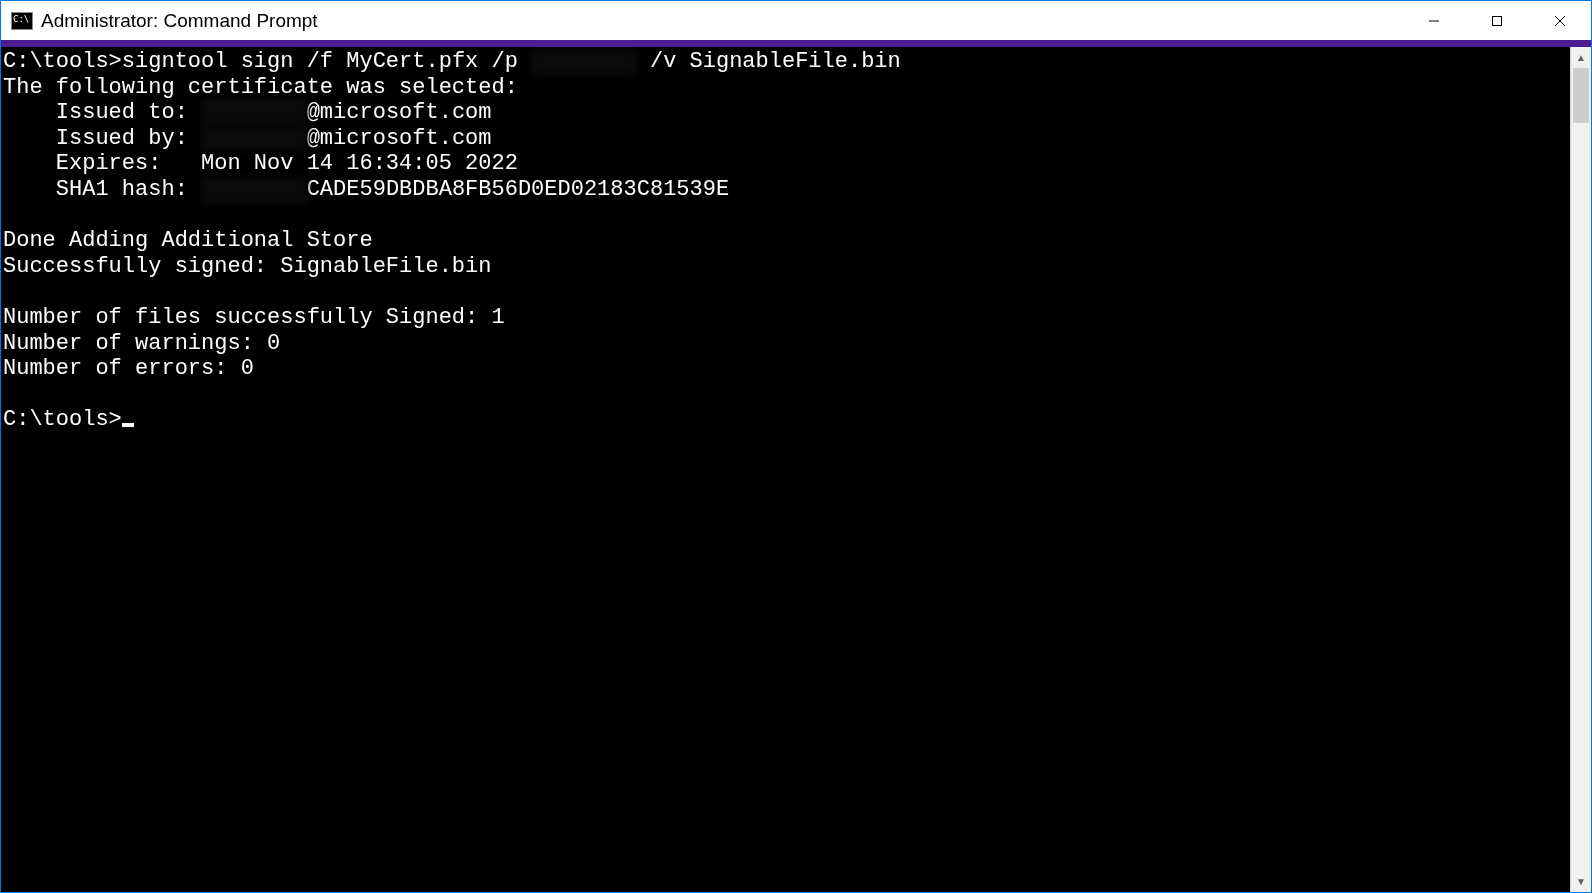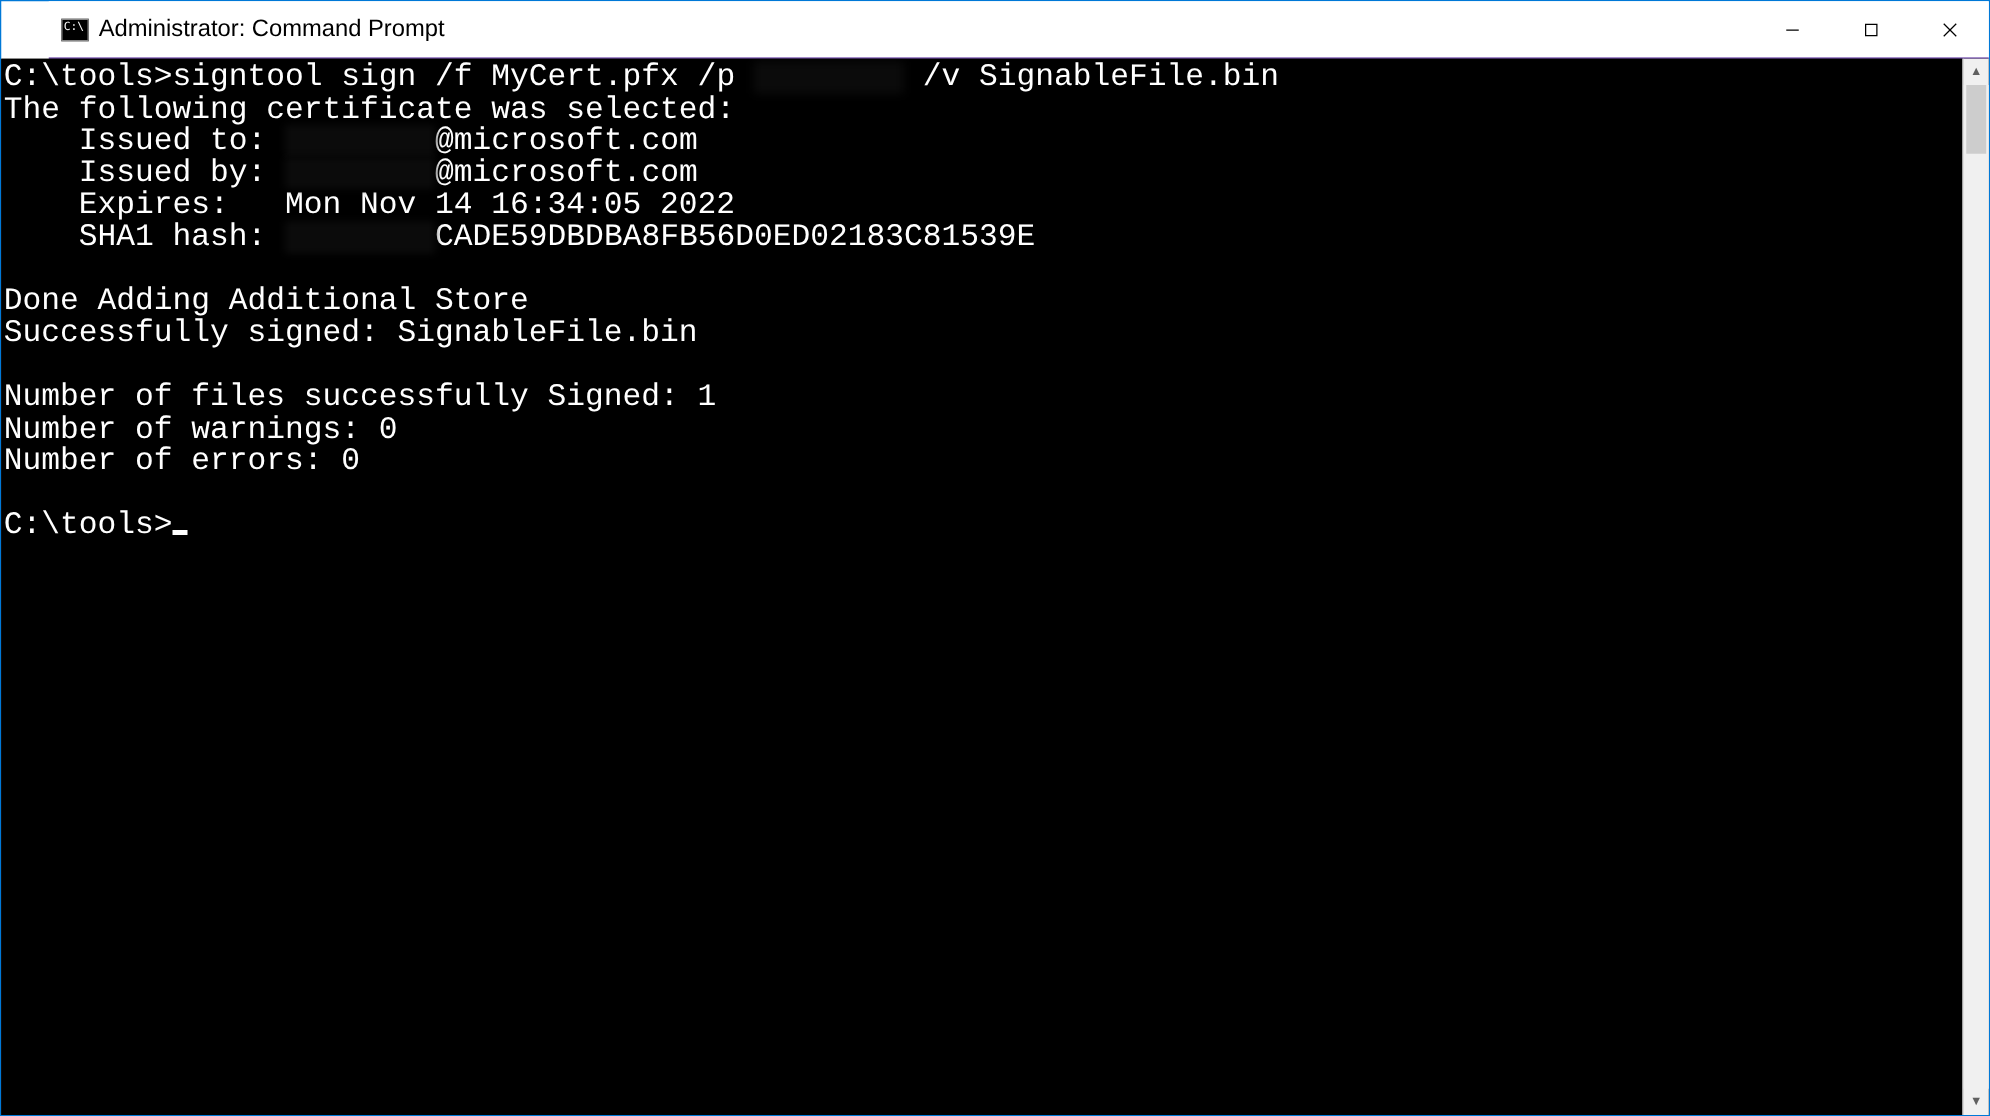--- a/index.html
+++ b/index.html
@@ -7,23 +7,22 @@
   .window {
     width: 1592px; height: 893px;
     border: 1px solid #0078d7;
     background: #ffffff;
     display: flex; flex-direction: column;
   }
   .titlebar {
     height: 46px;
     background: #ffffff;
     display: flex; align-items: center;
-    border-bottom: 1px solid #4c1d95;
+    border-bottom: 7px solid #4c1d95;
     user-select: none;
-    margin-left: 38px;
   }
   .titlebar .app-icon {
     width: 22px; height: 18px;
     margin: 0 8px 0 10px;
     background: #000;
     position: relative;
     display: inline-block;
     border: 1px solid #888;
   }
   .titlebar .app-icon::after{
@@ -48,21 +47,21 @@
     flex: 1 1 auto;
     display: flex;
     background: #000;
     position: relative;
   }
   .terminal {
     flex: 1 1 auto;
     background: #000;
     color: #fff;
     font-family: Consolas, "Courier New", monospace;
-    font-size: 25px;
+    font-size: 22px;
     line-height: 25.6px;
     padding: 2px 2px;
     white-space: pre;
     overflow: hidden;
   }
   .scrollbar {
     width: 21px;
     background: #f0f0f0;
     position: relative;
     display: flex; flex-direction: column;

